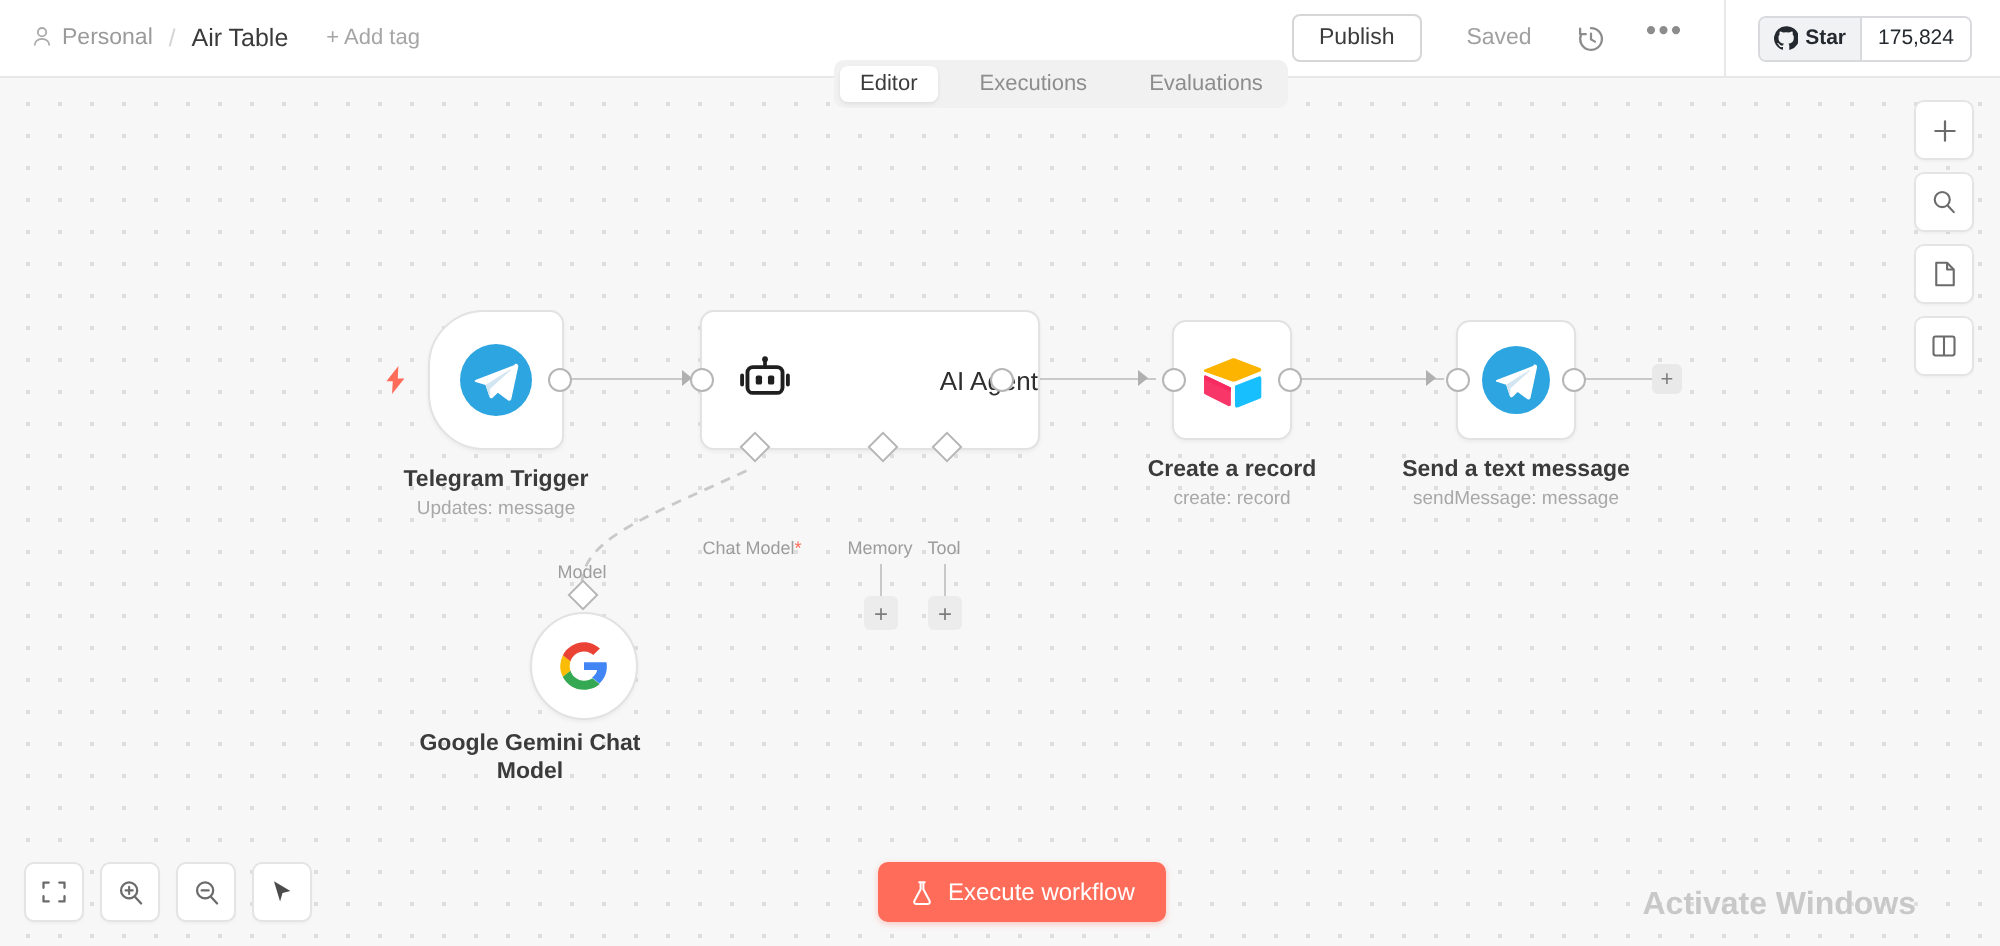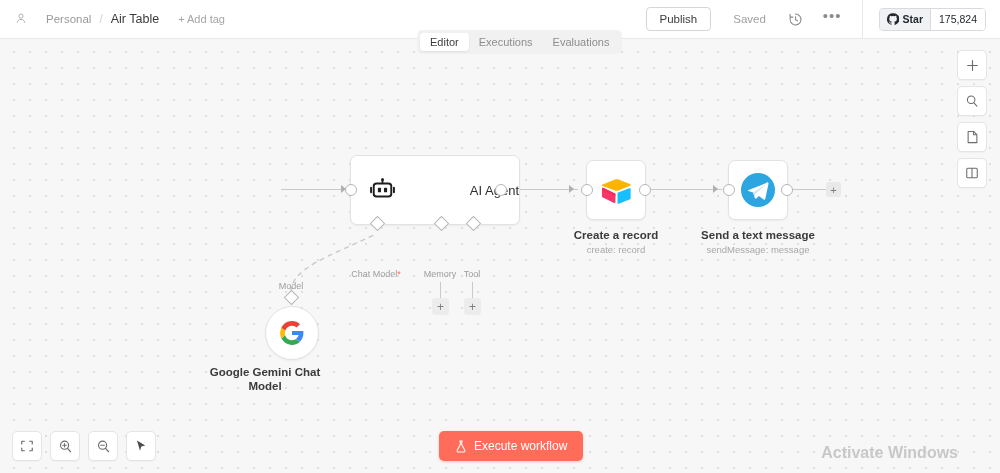--- a/index.html
+++ b/index.html
@@ -11,21 +11,21 @@
   }
   #app{position:relative;width:1000px;height:473px;overflow:hidden;}
 
   
   .header{
     position:absolute;left:0;top:0;width:1000px;height:38px;
     background:#ffffff;border-bottom:1px solid #e8e8e8;
     display:flex;align-items:center;z-index:40;
   }
   .bc{display:flex;align-items:center;margin-left:16px;gap:7px;}
-  .bc-person{display:flex;align-items:flex-start;gap:20px;color:#9a9a9a;font-size:11.5px;}
+  .bc-person{display:flex;align-items:flex-start;gap:5px;color:#9a9a9a;font-size:11.5px;}
   .person-icon{width:10px;height:11px;display:block;}
   .bc-sep{color:#d4d4d4;font-size:12px;padding:0 1px;}
   .bc-name{color:#3b3b3b;font-size:12.5px;font-weight:400;}
   .add-tag{color:#a5a5a5;font-size:11px;margin-left:12px;cursor:pointer;}
 
   .header-right{margin-left:auto;display:flex;align-items:center;height:38px;}
   .publish-btn{
     border:1px solid #d6d6d6;border-radius:4px;background:#fff;
     color:#3b3b3b;font-size:11.5px;padding:5px 13px;cursor:pointer;
     font-family:"Liberation Sans", sans-serif;
@@ -37,21 +37,21 @@
   .gh{display:flex;align-items:stretch;margin-left:16px;margin-right:14px;
       border:1px solid #d8dade;border-radius:4px;overflow:hidden;height:21px;}
   .gh-star{display:flex;align-items:center;gap:4px;background:#f1f2f4;padding:0 7px;}
   .gh-star span{font-size:10.5px;color:#24292f;font-weight:bold;}
   .gh-count{display:flex;align-items:center;background:#fff;padding:0 8px;border-left:1px solid #d8dade;
             font-size:10.5px;color:#24292f;}
 
   
   .tabs{
     position:absolute;left:417px;top:30px;z-index:45;
-    display:flex;align-items:center;gap:0px;
+    display:flex;align-items:center;gap:11px;
     background:#f1f1f1;border-radius:5px;padding:3px;
   }
   .tab{
     font-size:11px;color:#8d8d8d;padding:3px 10px;border-radius:4px;cursor:pointer;
     white-space:nowrap;
   }
   .tab.active{background:#ffffff;color:#3b3b3b;box-shadow:0 1px 2px rgba(0,0,0,.08);}
 
   
   .canvas{
@@ -200,20 +200,37 @@
     <div class="conn" style="left:649px;top:151px;width:73px;"></div>
     <div class="arrow-in" style="left:713px;top:147px;"></div>
 
     <div class="conn" style="left:791px;top:151px;width:36px;"></div>
     <div class="plus-end" style="left:826px;top:144px;">+</div>
 
     <svg style="position:absolute;left:0;top:0;width:1000px;height:435px;pointer-events:none;">
       <path d="M291,254 C291,230 330,218 376,196" fill="none" stroke="#c9c9c9" stroke-width="1.4" stroke-dasharray="5,4"></path>
     </svg>
 
+    <div class="node" style="left:214px;top:117px;">
+      <div class="node-box trigger-box" style="width:66px;height:68px;">
+        <svg width="36" height="36" viewBox="0 0 40 40">
+          <circle cx="20" cy="20" r="20" fill="#2ca5e0"></circle>
+          <path d="M30.3 11.6 8.9 19.9c-1 .4-1 1 -.2 1.2l5.5 1.7 2.1 6.4c.3.7.5 1 1 1 .5 0 .7-.2 1-.5l2.7-2.6 5.6 4.1c1 .6 1.8.3 2-1l3.7-17.3c.3-1.6-.7-2.3-1.9-1.8z" fill="#fff"></path>
+          <path d="M14.2 22.8l13.1-8.3c.6-.4 1.1-.2.7.2l-11.2 10.1-.4 4.5z" fill="#d2e5f1"></path>
+        </svg>
+      </div>
+      <svg class="bolt" style="left:-22px;top:28px;" viewBox="0 0 12 14">
+        <path d="M7.2 0 1.2 7.6h3.2L4 14l6.2-7.8H6.9z" fill="#ff6d5a"></path>
+      </svg>
+      <div class="port" style="left:60px;top:29px;"></div>
+      <div class="node-label" style="top:78px;">
+        <div class="node-title">Telegram Trigger</div>
+        <div class="node-sub">Updates: message</div>
+      </div>
+    </div>
 
     <div class="node" style="left:350px;top:117px;">
       <div class="node-box" style="width:150px;height:68px;justify-content:space-between;padding-left:18px;gap:14px;">
         <svg width="27" height="24" viewBox="0 0 28 26">
           <path d="M14 1.5v3.2" stroke="#1f1f1f" stroke-width="2" stroke-linecap="round" fill="none"></path>
           <circle cx="14" cy="1.8" r="1.6" fill="#1f1f1f"></circle>
           <rect x="4.5" y="6" width="19" height="14" rx="3" fill="none" stroke="#1f1f1f" stroke-width="2.1"></rect>
           <rect x="9" y="10.5" width="3.4" height="5" rx="1" fill="#1f1f1f"></rect>
           <rect x="15.6" y="10.5" width="3.4" height="5" rx="1" fill="#1f1f1f"></rect>
           <path d="M1.6 10.5v5M26.4 10.5v5" stroke="#1f1f1f" stroke-width="2.1" stroke-linecap="round"></path>

